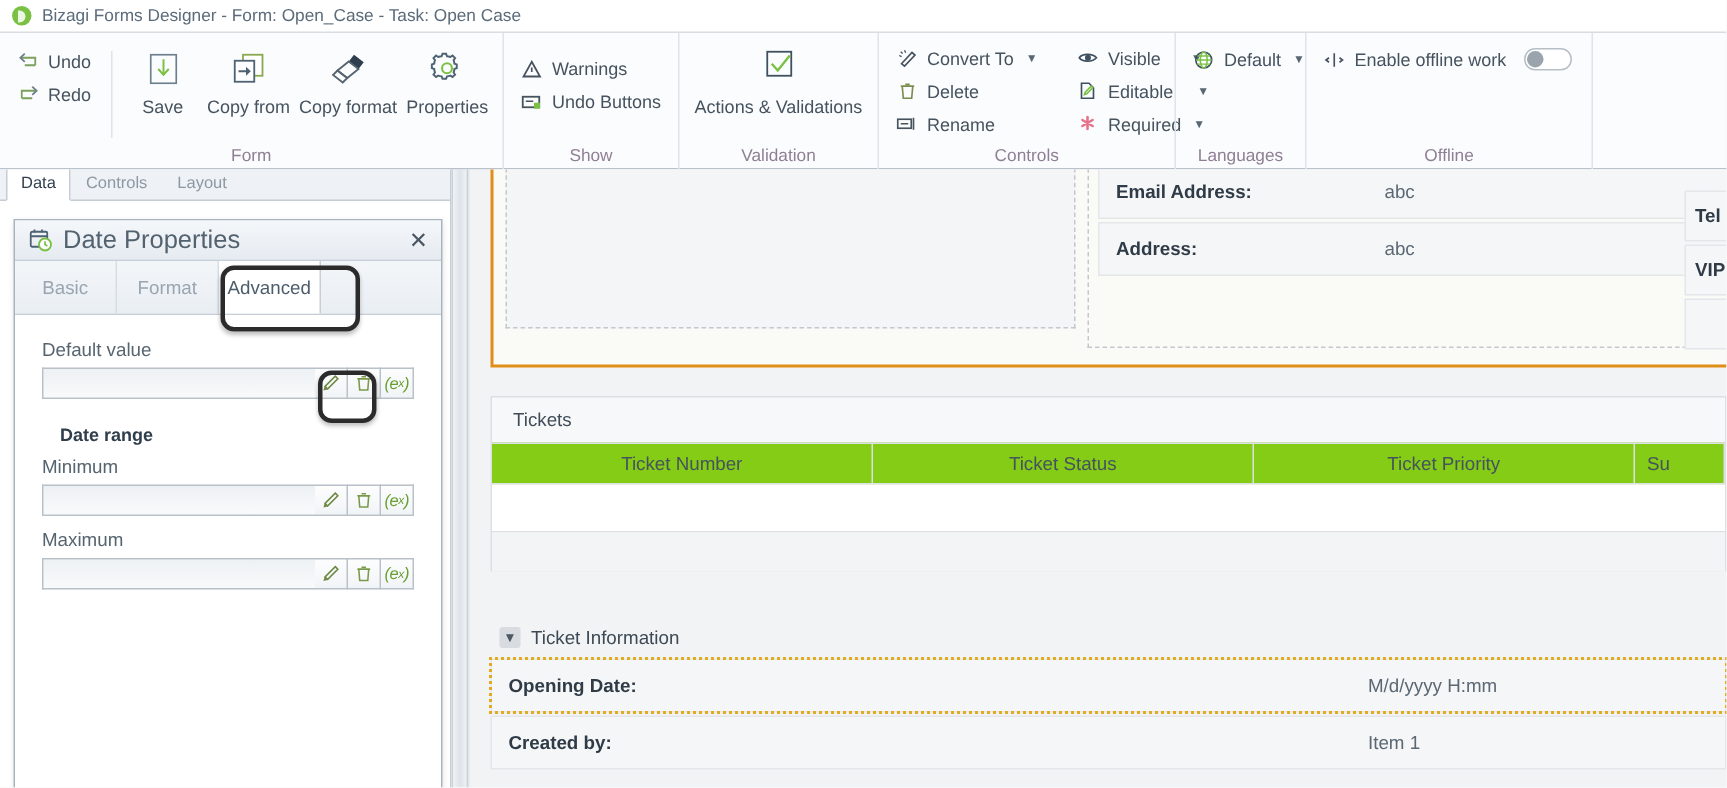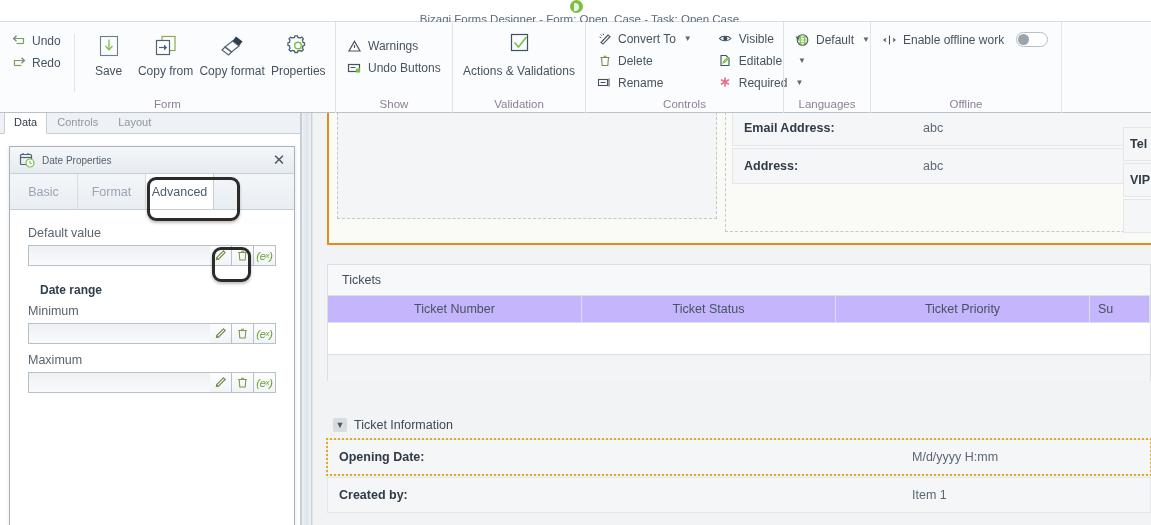--- a/index.html
+++ b/index.html
@@ -14,21 +14,20 @@
     position:relative;
   }
 
   
   #titlebar {
     height:22px; width:100%;
     background:#ffffff;
     display:flex; align-items:center;
     padding-left:8px;
     border-bottom:1px solid #d8dde2;
-    flex-direction:column;
   }
   .app-logo {
     width:13px; height:13px; border-radius:50%;
     background:#7ac143; margin-right:7px;
     position:relative; flex:none;
   }
   .app-logo:after{
     content:""; position:absolute; left:4px; top:2.5px;
     width:5px; height:8px; border-radius:0 4px 4px 0;
     background:#ffffff; opacity:.85;
@@ -127,21 +126,21 @@
     background:#ffffff; border:1px solid #a8b3bd; z-index:5;
     box-shadow:0 1px 4px rgba(0,0,0,.12);
     display:flex; flex-direction:column;
   }
   #dlg-title {
     height:27px; flex:none;
     background:linear-gradient(#f4f7fa,#e6ebf1);
     border-bottom:1px solid #c6cfd8;
     display:flex; align-items:center; padding:0 4px 0 9px;
   }
-  #dlg-title .dt-label { font-size:10px; color:#53626f; margin-left:7px; flex:1; }
+  #dlg-title .dt-label { font-size:17px; color:#53626f; margin-left:7px; flex:1; }
   #dlg-close {
     width:22px; height:22px; display:flex; align-items:center; justify-content:center;
     font-size:15px; color:#4a5661; cursor:default; font-family:"Liberation Sans", sans-serif;
   }
 
   #dlg-tabs {
     height:36px; flex:none; display:flex; align-items:stretch;
     background:linear-gradient(#f3f6f9,#e9eef3);
     border-bottom:1px solid #c6cfd8;
     position:relative;
@@ -207,21 +206,21 @@
   }
   .fieldrow .flabel { font-weight:bold; font-size:12.5px; color:#2f3b46; padding-left:11px; width:190px; }
   .fieldrow .fval { font-size:12.5px; color:#5b6874; }
 
   
   #tickets {
     position:absolute; left:14px; top:151px; right:0; height:117px;
     background:#f7f8f9; border:1px solid #dcdfe3;
   }
   #tickets .tk-title { font-size:12.5px; color:#404d59; padding:8px 0 8px 14px; }
-  #tickets .tk-head { display:flex; background:#c4b5fd; border-top:1px solid #dcdfe3; border-bottom:1px solid #dcdfe3; }
+  #tickets .tk-head { display:flex; background:#84cc16; border-top:1px solid #dcdfe3; border-bottom:1px solid #dcdfe3; }
   #tickets .tk-head .th {
     flex:1; text-align:center; font-size:12.5px; color:#46535f;
     padding:6px 0; border-right:1px solid #dcdfe3;
   }
   #tickets .tk-body { height:32px; background:#ffffff; border-bottom:1px solid #dcdfe3; }
   #tickets .tk-foot { height:26px; background:#f3f4f6; }
 
   
   #tinfo { position:absolute; left:14px; top:299px; right:0; bottom:0; background:#f1f3f5; }
   #tinfo .sec-head {

